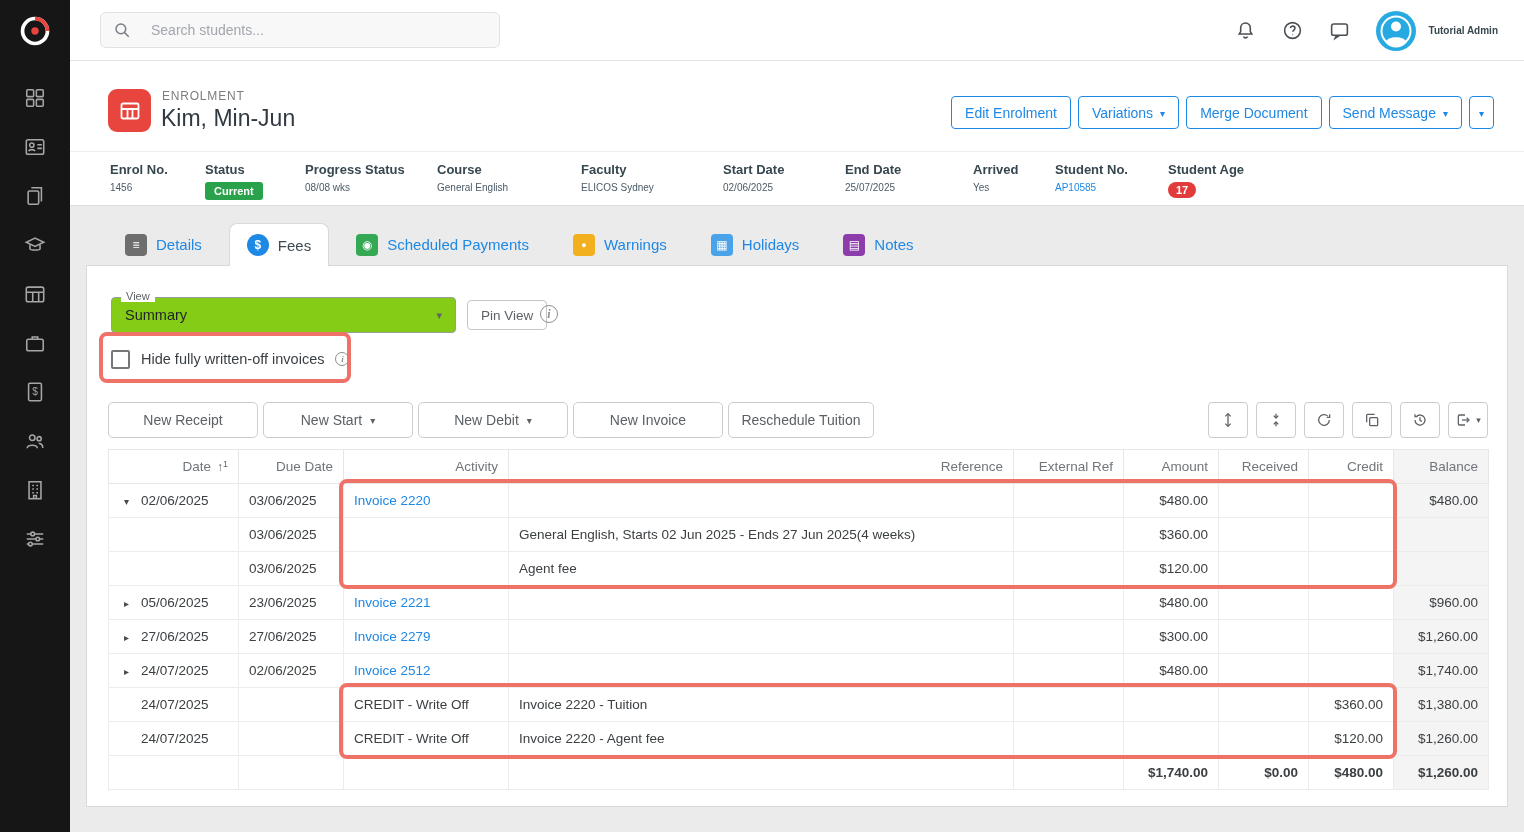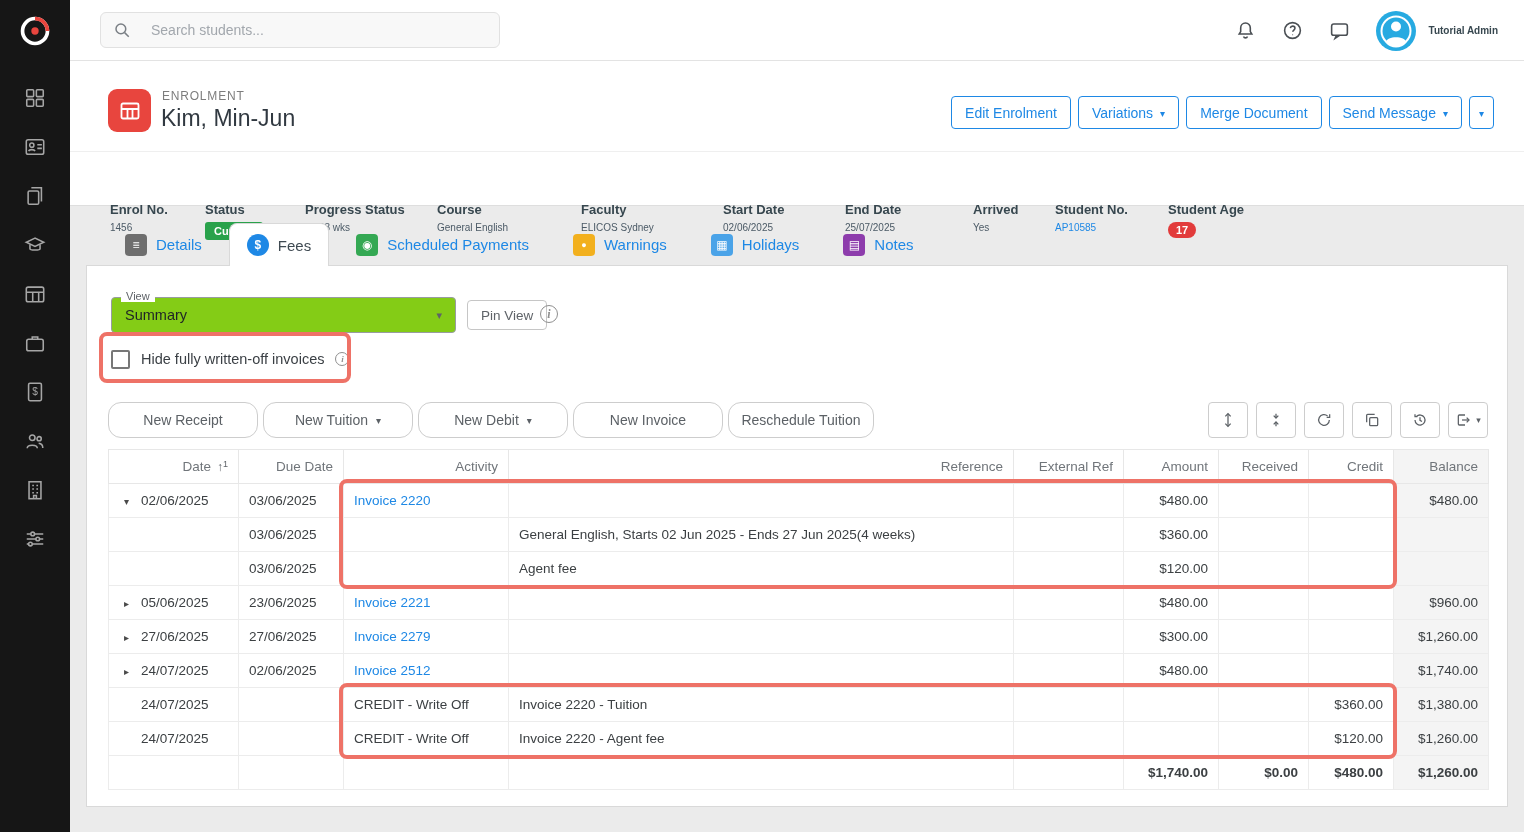--- a/index.html
+++ b/index.html
@@ -24,21 +24,21 @@
 
 #header{position:absolute;left:70px;top:61px;right:0;height:145px;background:#fff;border-bottom:1px solid #dedede;}
 #enrol-icon{position:absolute;left:38px;top:28px;width:43px;height:43px;background:#e8453e;border-radius:9px;display:flex;align-items:center;justify-content:center;}
 #section-label{position:absolute;left:92px;top:28px;font-size:12px;letter-spacing:.8px;color:#7d7d7d;}
 #student-name{position:absolute;left:91px;top:44px;font-size:23px;font-weight:500;color:#313941;}
 #header-actions{position:absolute;right:30px;top:35px;display:flex;gap:7px;}
 .btn-blue{height:33px;padding:0 13px;background:#fff;border:1px solid #1e88e5;border-radius:4px;color:#1e88e5;font-size:14px;display:flex;align-items:center;gap:7px;cursor:pointer;}
 .btn-blue .caret{font-size:10px;margin-top:1px;}
 .btn-caret{padding:0 9px;}
 #info-row{position:absolute;left:0;right:0;top:90px;height:55px;border-top:1px solid #efefef;display:flex;padding:10px 0 0 40px;}
-.info-item{display:flex;flex-direction:column;gap:5px;margin-top:40px;}
+.info-item{display:flex;flex-direction:column;gap:5px;}
 .info-label{font-size:13px;font-weight:bold;color:#37474f;}
 .info-value{font-size:10px;color:#4b5a66;}
 .w0{width:95px}.w1{width:100px}.w2{width:132px}.w3{width:144px}.w4{width:142px}.w5{width:122px}.w6{width:128px}.w7{width:82px}.w8{width:113px}
 .badge-green{align-self:flex-start;background:#29a24b;color:#fff;font-size:11px;font-weight:bold;padding:3px 9px;border-radius:3px;}
 .badge-red{align-self:flex-start;background:#e23b3b;color:#fff;font-size:11px;font-weight:bold;padding:2px 8px;border-radius:9px;}
 .blue-link{color:#1e88e5;cursor:pointer;text-decoration:none;}
 
 #tabs{position:absolute;left:108px;top:223px;height:43px;display:flex;gap:10px;z-index:3;}
 .tab{display:flex;align-items:center;gap:9px;padding:0 17px;font-size:15px;color:#1e88e5;cursor:pointer;}
 .tab.active{background:#fff;border:1px solid #d9d9d9;border-bottom:none;border-radius:8px 8px 0 0;color:#3f4a52;}
@@ -57,21 +57,21 @@
 #view-caret{margin-left:auto;color:#5f6368;font-size:11px;}
 #pin-view{position:absolute;left:380px;top:34px;height:30px;padding:0 13px;background:#fff;border:1px solid #c6c6c6;border-radius:4px;font-size:13.5px;color:#5f6368;display:flex;align-items:center;cursor:pointer;}
 .i-circle{border-radius:50%;border:1.5px solid #8f8f8f;color:#8f8f8f;display:inline-flex;align-items:center;justify-content:center;font-family:"Liberation Serif",serif;font-style:italic;font-weight:bold;flex:none;}
 #view-info{position:absolute;left:453px;top:39px;width:18px;height:18px;font-size:12px;}
 #hide-row{position:absolute;left:24px;top:78px;height:30px;display:flex;align-items:center;gap:11px;}
 #hide-checkbox{width:19px;height:19px;border:2px solid #777;border-radius:2px;background:#fff;cursor:pointer;flex:none;}
 #hide-label{font-size:14.5px;color:#3a3f44;}
 #hide-info{width:14px;height:14px;font-size:9px;}
 
 #toolbar{position:absolute;left:21px;top:136px;width:1380px;height:36px;display:flex;gap:5px;align-items:center;}
-.act-btn{width:150px;height:36px;background:#fff;border:1px solid #cdcdcd;border-radius:13px;font-size:14px;color:#5c6166;display:flex;align-items:center;justify-content:center;gap:8px;cursor:pointer;}
+.act-btn{width:150px;height:36px;background:#fff;border:1px solid #cdcdcd;border-radius:5px;font-size:14px;color:#5c6166;display:flex;align-items:center;justify-content:center;gap:8px;cursor:pointer;}
 .act-btn .caret{font-size:10px;}
 #btn-reschedule{width:146px;}
 #tool-icons{margin-left:auto;display:flex;gap:8px;}
 .icon-btn{min-width:40px;height:36px;background:#fff;border:1px solid #cdcdcd;border-radius:4px;display:flex;align-items:center;justify-content:center;gap:5px;color:#5c6166;cursor:pointer;}
 .icon-btn .caret{font-size:9px;color:#5c6166;}
 
 #fees-table{position:absolute;left:21px;top:183px;width:1380px;border-collapse:collapse;table-layout:fixed;}
 #fees-table th{height:34px;padding:0 10px;border:1px solid #e7e7e7;font-size:13.5px;font-weight:normal;color:#70757a;text-align:right;background:#fff;white-space:nowrap;}
 #fees-table td{height:34px;padding:0 10px;border:1px solid #ececec;font-size:13.5px;color:#3c4043;background:#fff;overflow:hidden;white-space:nowrap;}
 #fees-table .num{text-align:right;}
@@ -337,21 +337,21 @@
       <span id="hide-checkbox"></span>
       <span id="hide-label">Hide fully written-off invoices</span>
       <span id="hide-info" class="i-circle">i</span>
     </div>
 
     <div id="toolbar">
       <button class="act-btn">
           <span>New Receipt</span>
         </button>
       <button class="act-btn">
-          <span>New Tuition</span>
+          <span>New Start</span>
           <span class="caret">▾</span>
         </button>
       <button class="act-btn">
           <span>New Debit</span>
           <span class="caret">▾</span>
         </button>
       <button class="act-btn">
           <span>New Invoice</span>
         </button>
       <button class="act-btn" id="btn-reschedule">

